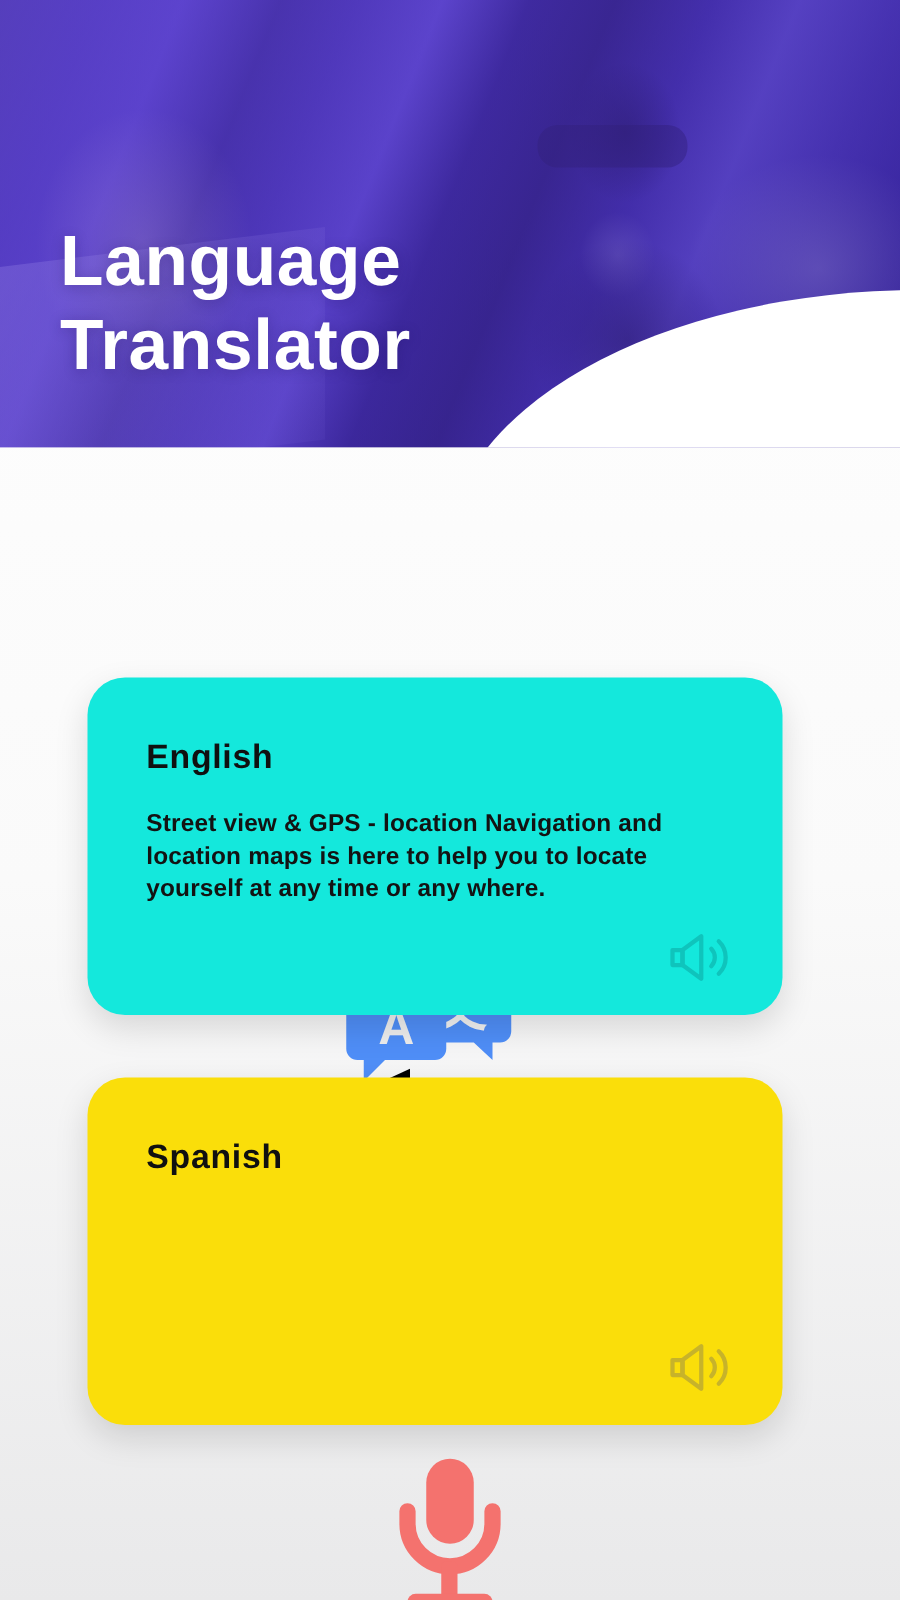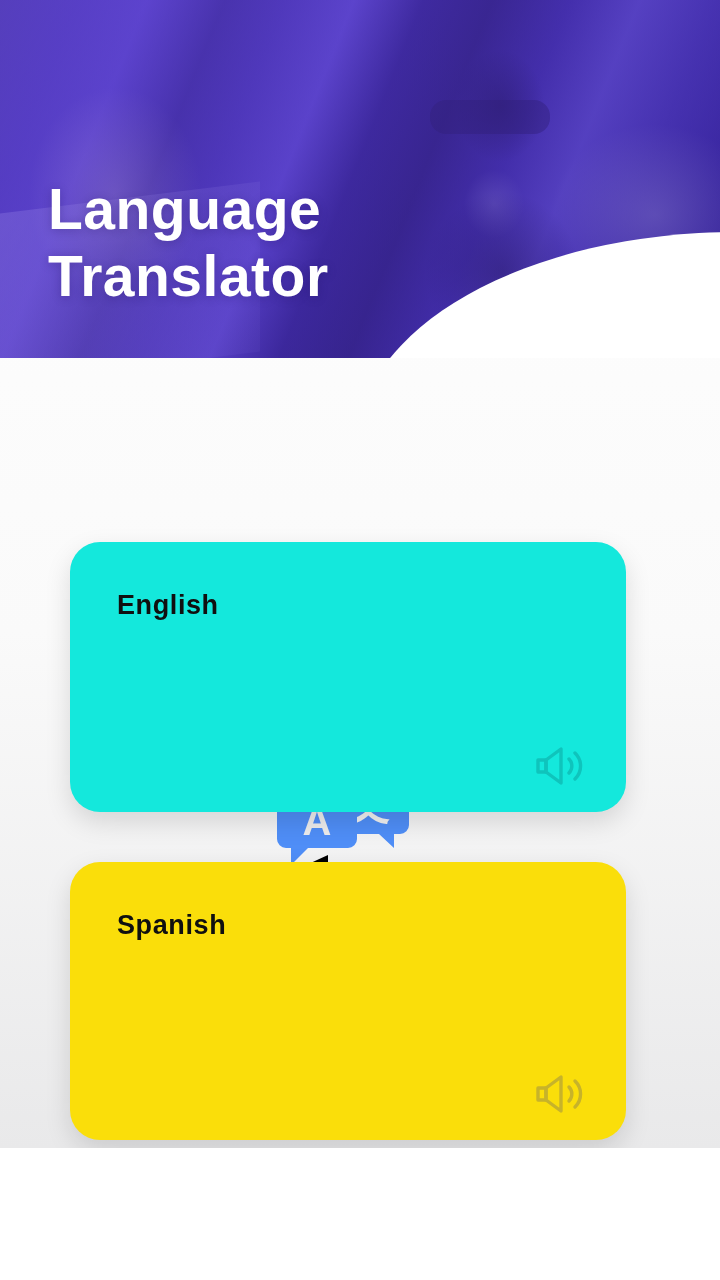--- a/index.html
+++ b/index.html
@@ -4,21 +4,21 @@
 <style>
   * { margin:0; padding:0; box-sizing:border-box; }
   html, body {
     width:720px; height:1280px;
     font-family:"Liberation Sans", sans-serif;
     background:#ffffff;
     overflow:hidden;
   }
   #app {
     position:relative;
-    width:720px; height:1148px;
+    width:720px; height:1280px;
     background:linear-gradient(180deg,#ffffff 0%,#fafafa 55%,#e9e9ea 100%);
     overflow:hidden;
   }
 
   
   .hero {
     position:absolute; top:0; left:0;
     width:720px; height:358px;
     overflow:hidden;
   }
@@ -196,20 +196,21 @@
           <polygon points="4,14 28,3 28,25"></polygon>
           <rect x="4" y="41" width="70" height="6"></rect>
           <polygon points="92,44 68,33 68,55"></polygon>
         </g>
       </svg>
     </div>
   </div>
 
   <div class="card english">
     <div class="card-title">English</div>
+    <div class="card-body">Street view &amp; GPS - location Navigation and location maps is here to help you to locate yourself at any time or any where.</div>
     <div class="speaker-btn">
       <svg width="54" height="44" viewBox="0 0 54 44">
         <g fill="none" stroke="#0FC4BC" stroke-width="3.4" stroke-linejoin="round" stroke-linecap="round">
           <path d="M4 16 h8 v12 h-8 z"></path>
           <path d="M12 16 L27 5 L27 39 L12 28 z"></path>
           <path d="M35 15 a10 10 0 0 1 0 14"></path>
           <path d="M41 9 a18 18 0 0 1 0 26"></path>
         </g>
       </svg>
     </div>

